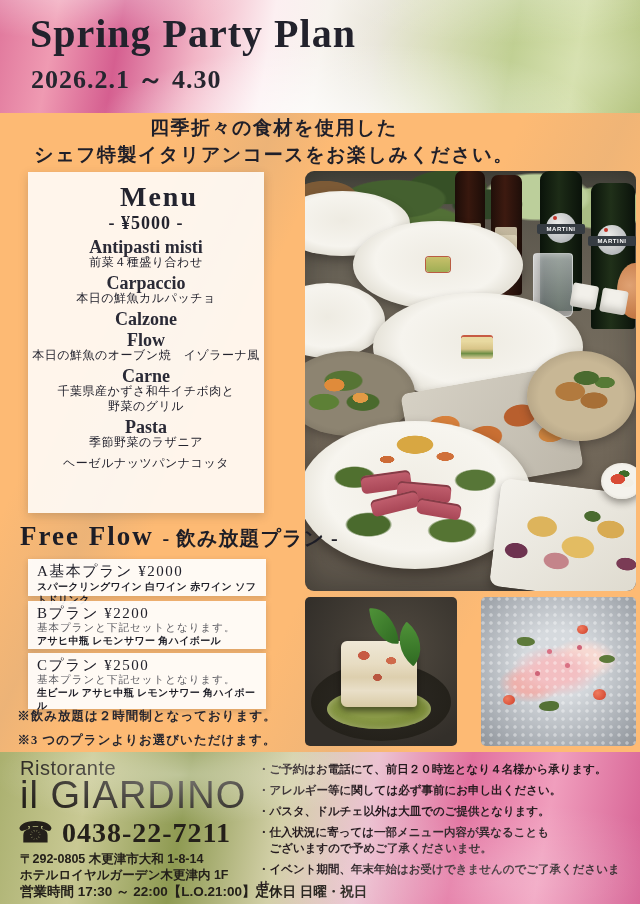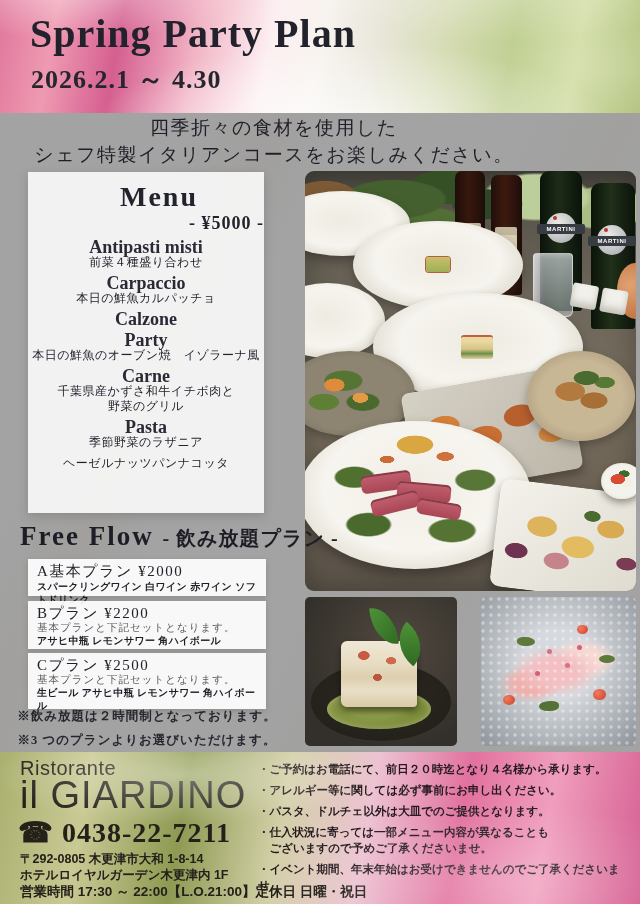--- a/index.html
+++ b/index.html
@@ -1,19 +1,19 @@
 <!DOCTYPE html>
 <html><head>
 <meta charset="utf-8">
 <style>
   * { margin:0; padding:0; box-sizing:border-box; }
   html,body { background:#ffffff; }
   .page {
     position:relative; width:640px; height:904px; overflow:hidden;
-    background:#a3a3a3;
+    background:#fdba74;
     font-family:"Liberation Serif","DejaVu Serif",serif;
     color:#23232e;
   }
   
   .header {
     position:absolute; left:0; top:0; width:640px; height:113px;
     background:linear-gradient(100deg,#e0779c 0%,#ef9ab2 9%,#d55f90 19%,#f2b5c6 31%,
       #fceff1 42%,#f7f3ee 50%,#e9e6da 58%,#d6dbb4 67%,#b5c77f 79%,#ccd99b 89%,#a9bb6d 100%);
   }
   .header::after {
@@ -35,30 +35,30 @@
   
   .sheen {
     position:absolute; left:0; top:113px; width:640px; height:639px; z-index:0;
     background:
       linear-gradient(115deg, transparent 20%, rgba(150,144,136,.16) 30%, transparent 37%),
       linear-gradient(115deg, transparent 56%, rgba(150,144,136,.13) 67%, transparent 76%);
   }
   
   .tagline {
     position:absolute; left:0; top:114px; width:548px; text-align:center; z-index:1;
-    font-size:19px; line-height:27px; letter-spacing:1.5px; color:#1f1f29; font-weight:400;
+    font-size:19px; line-height:27px; letter-spacing:1.5px; color:#1f1f29; font-weight:700;
   }
   
   .menu-card {
     position:absolute; left:28px; top:172px; width:236px; height:341px; z-index:1;
     background:rgba(255,255,255,.86); box-shadow:0 3px 9px rgba(60,55,50,.22);
     text-align:center; padding-top:10px;
   }
   .menu-title { font-size:28px; line-height:30px; font-weight:600; letter-spacing:2px;padding-left:26px; }
-  .menu-price { font-size:18px; line-height:22px; font-weight:600; letter-spacing:1px;text-align:right; }
+  .menu-price { font-size:18px; line-height:22px; font-weight:600; letter-spacing:1px; }
   .menu-item { margin-top:6px; }
   .mi-name { font-size:18px; line-height:15px; font-weight:700; color:#2a2a36; }
   .mi-desc { font-size:12px; line-height:15px; color:#23232e; white-space:pre-line; letter-spacing:.5px; }
   
   .ff-title {
     position:absolute; left:20px; top:521px; z-index:1; font-weight:700;
     font-size:27px; letter-spacing:2px; color:#1d1d26;
   }
   .ff-title .jp { font-size:20px; letter-spacing:1px; }
   .plan {
@@ -266,21 +266,21 @@
       <div class="mi-desc">前菜４種盛り合わせ</div>
     </div>
     <div class="menu-item">
       <div class="mi-name">Carpaccio</div>
       <div class="mi-desc">本日の鮮魚カルパッチョ</div>
     </div>
     <div class="menu-item">
       <div class="mi-name">Calzone</div>
     </div>
     <div class="menu-item">
-      <div class="mi-name">Party</div>
+      <div class="mi-name">Flow</div>
       <div class="mi-desc">本日の鮮魚のオーブン焼　イゾラーナ風</div>
     </div>
     <div class="menu-item">
       <div class="mi-name">Carne</div>
       <div class="mi-desc">千葉県産かずさ和牛イチボ肉と
 野菜のグリル</div>
     </div>
     <div class="menu-item">
       <div class="mi-name">Pasta</div>
       <div class="mi-desc">季節野菜のラザニア</div>

